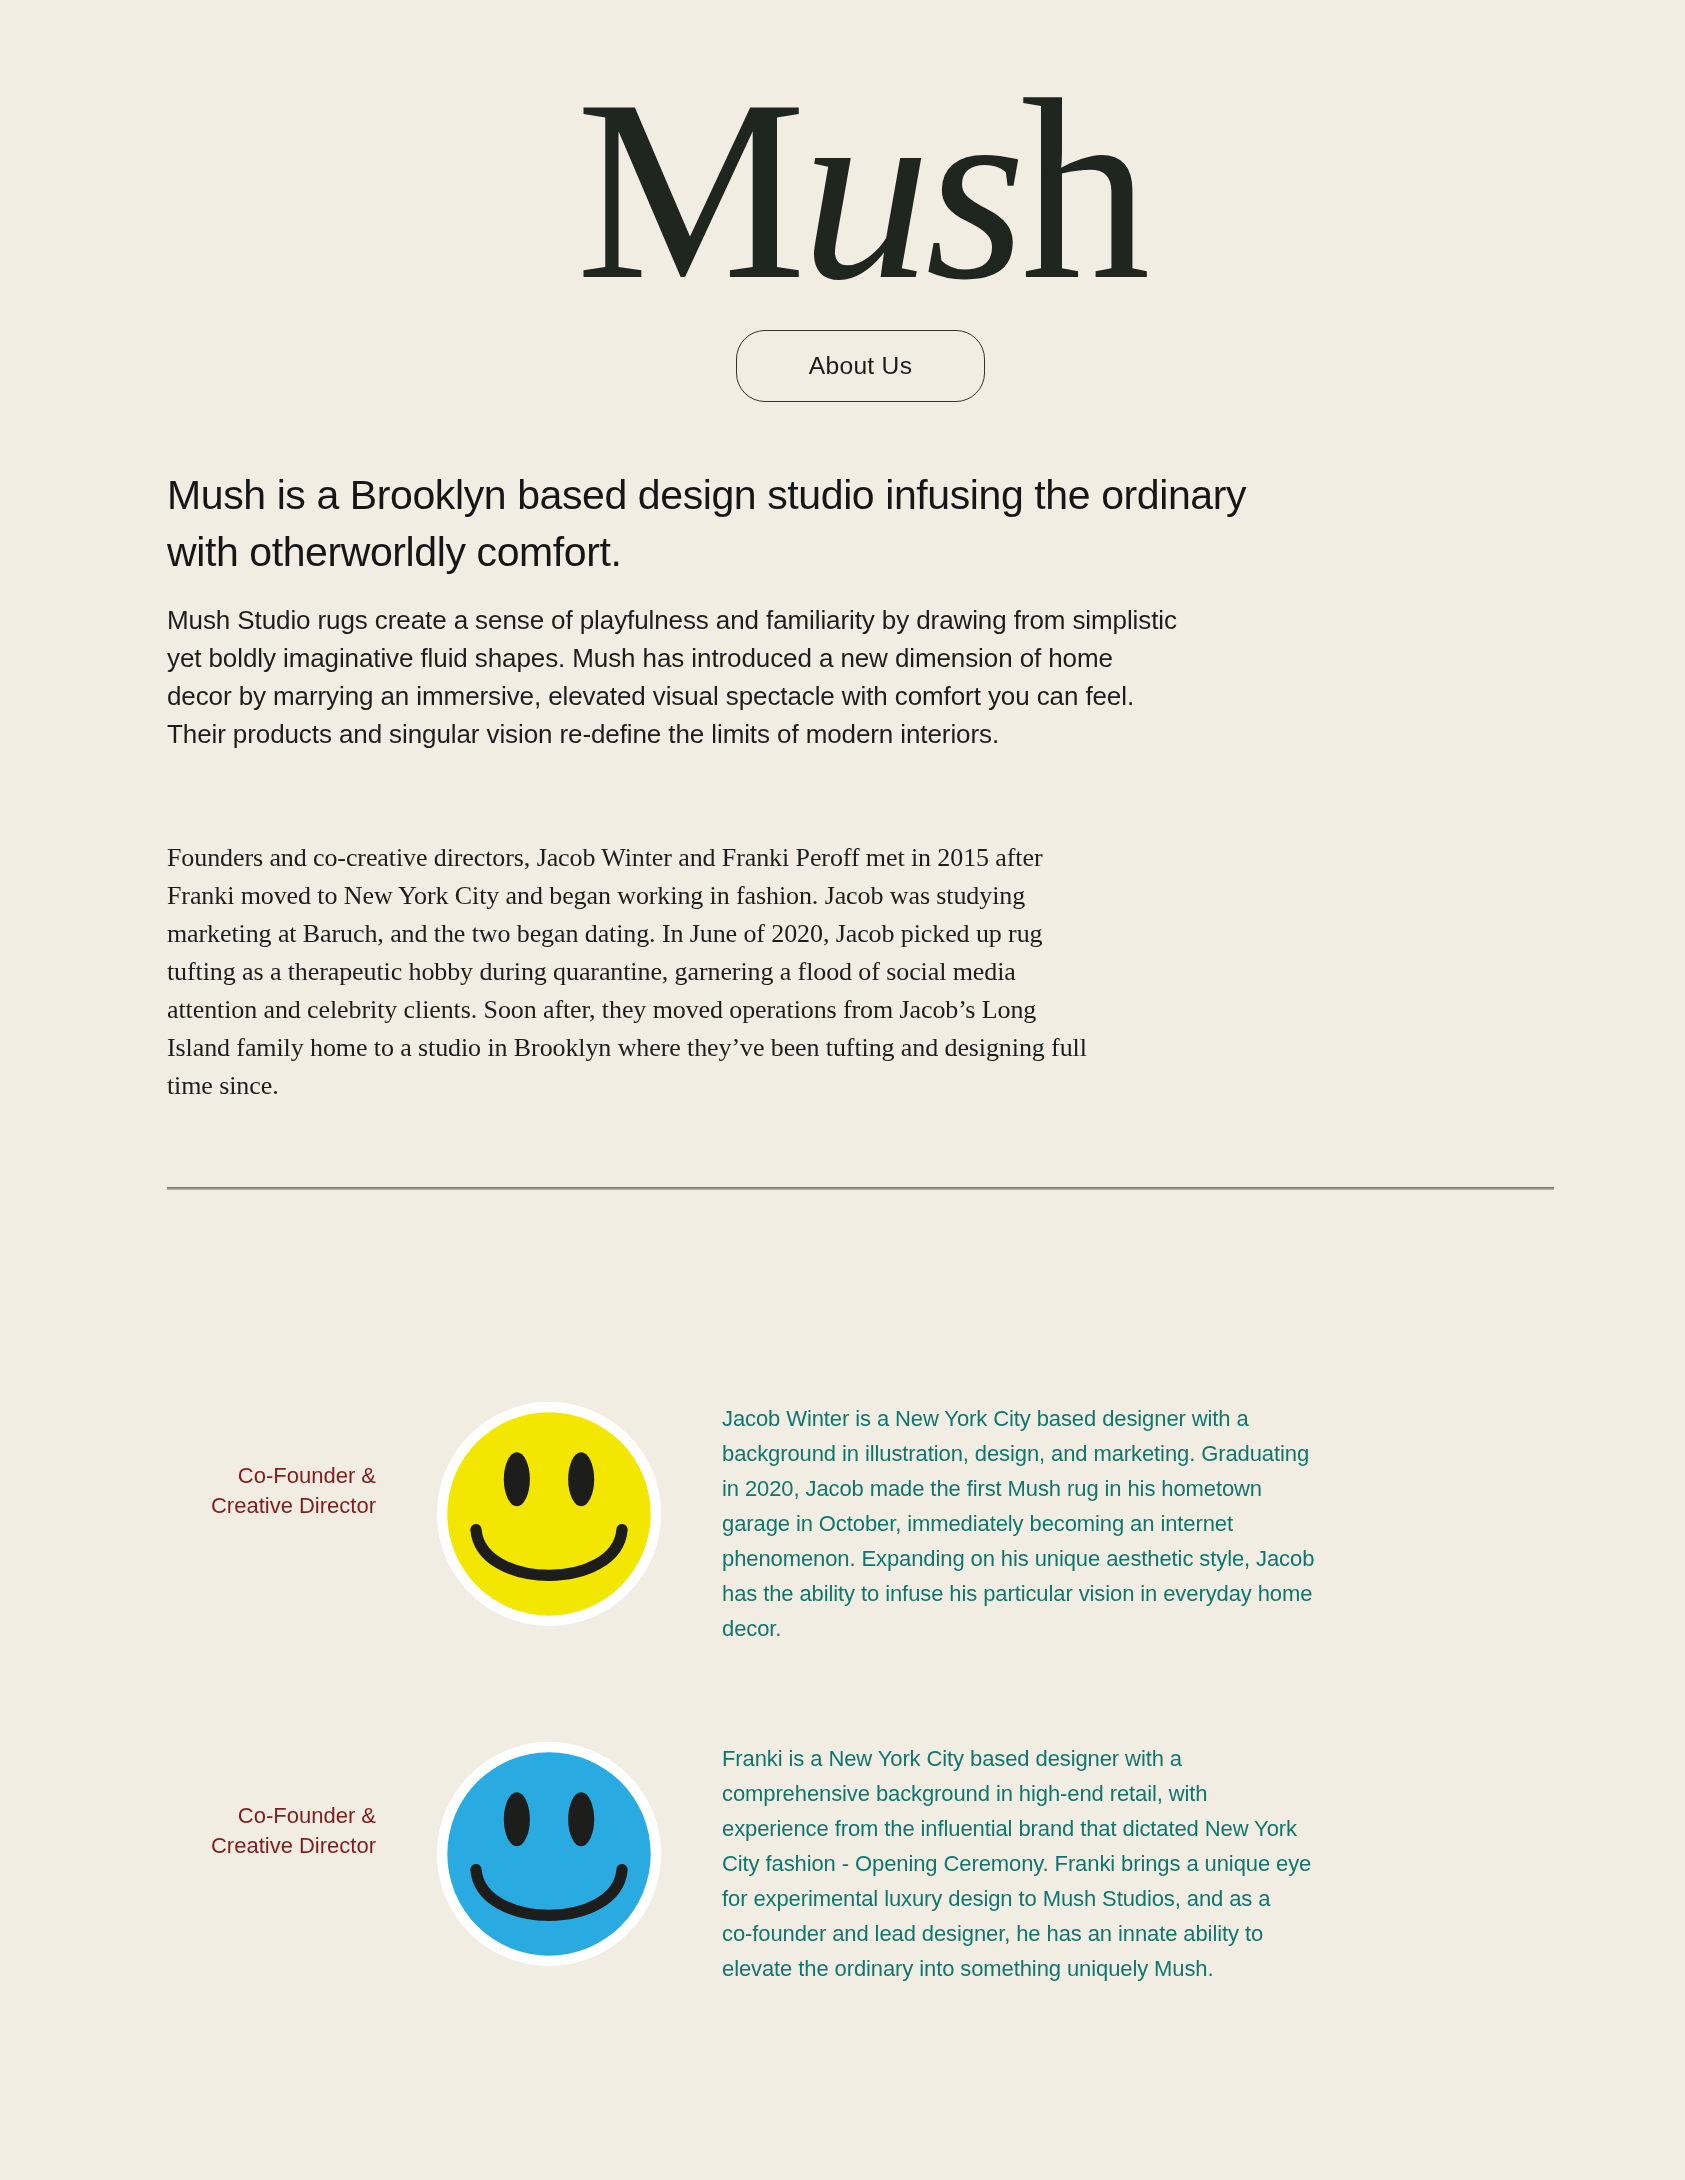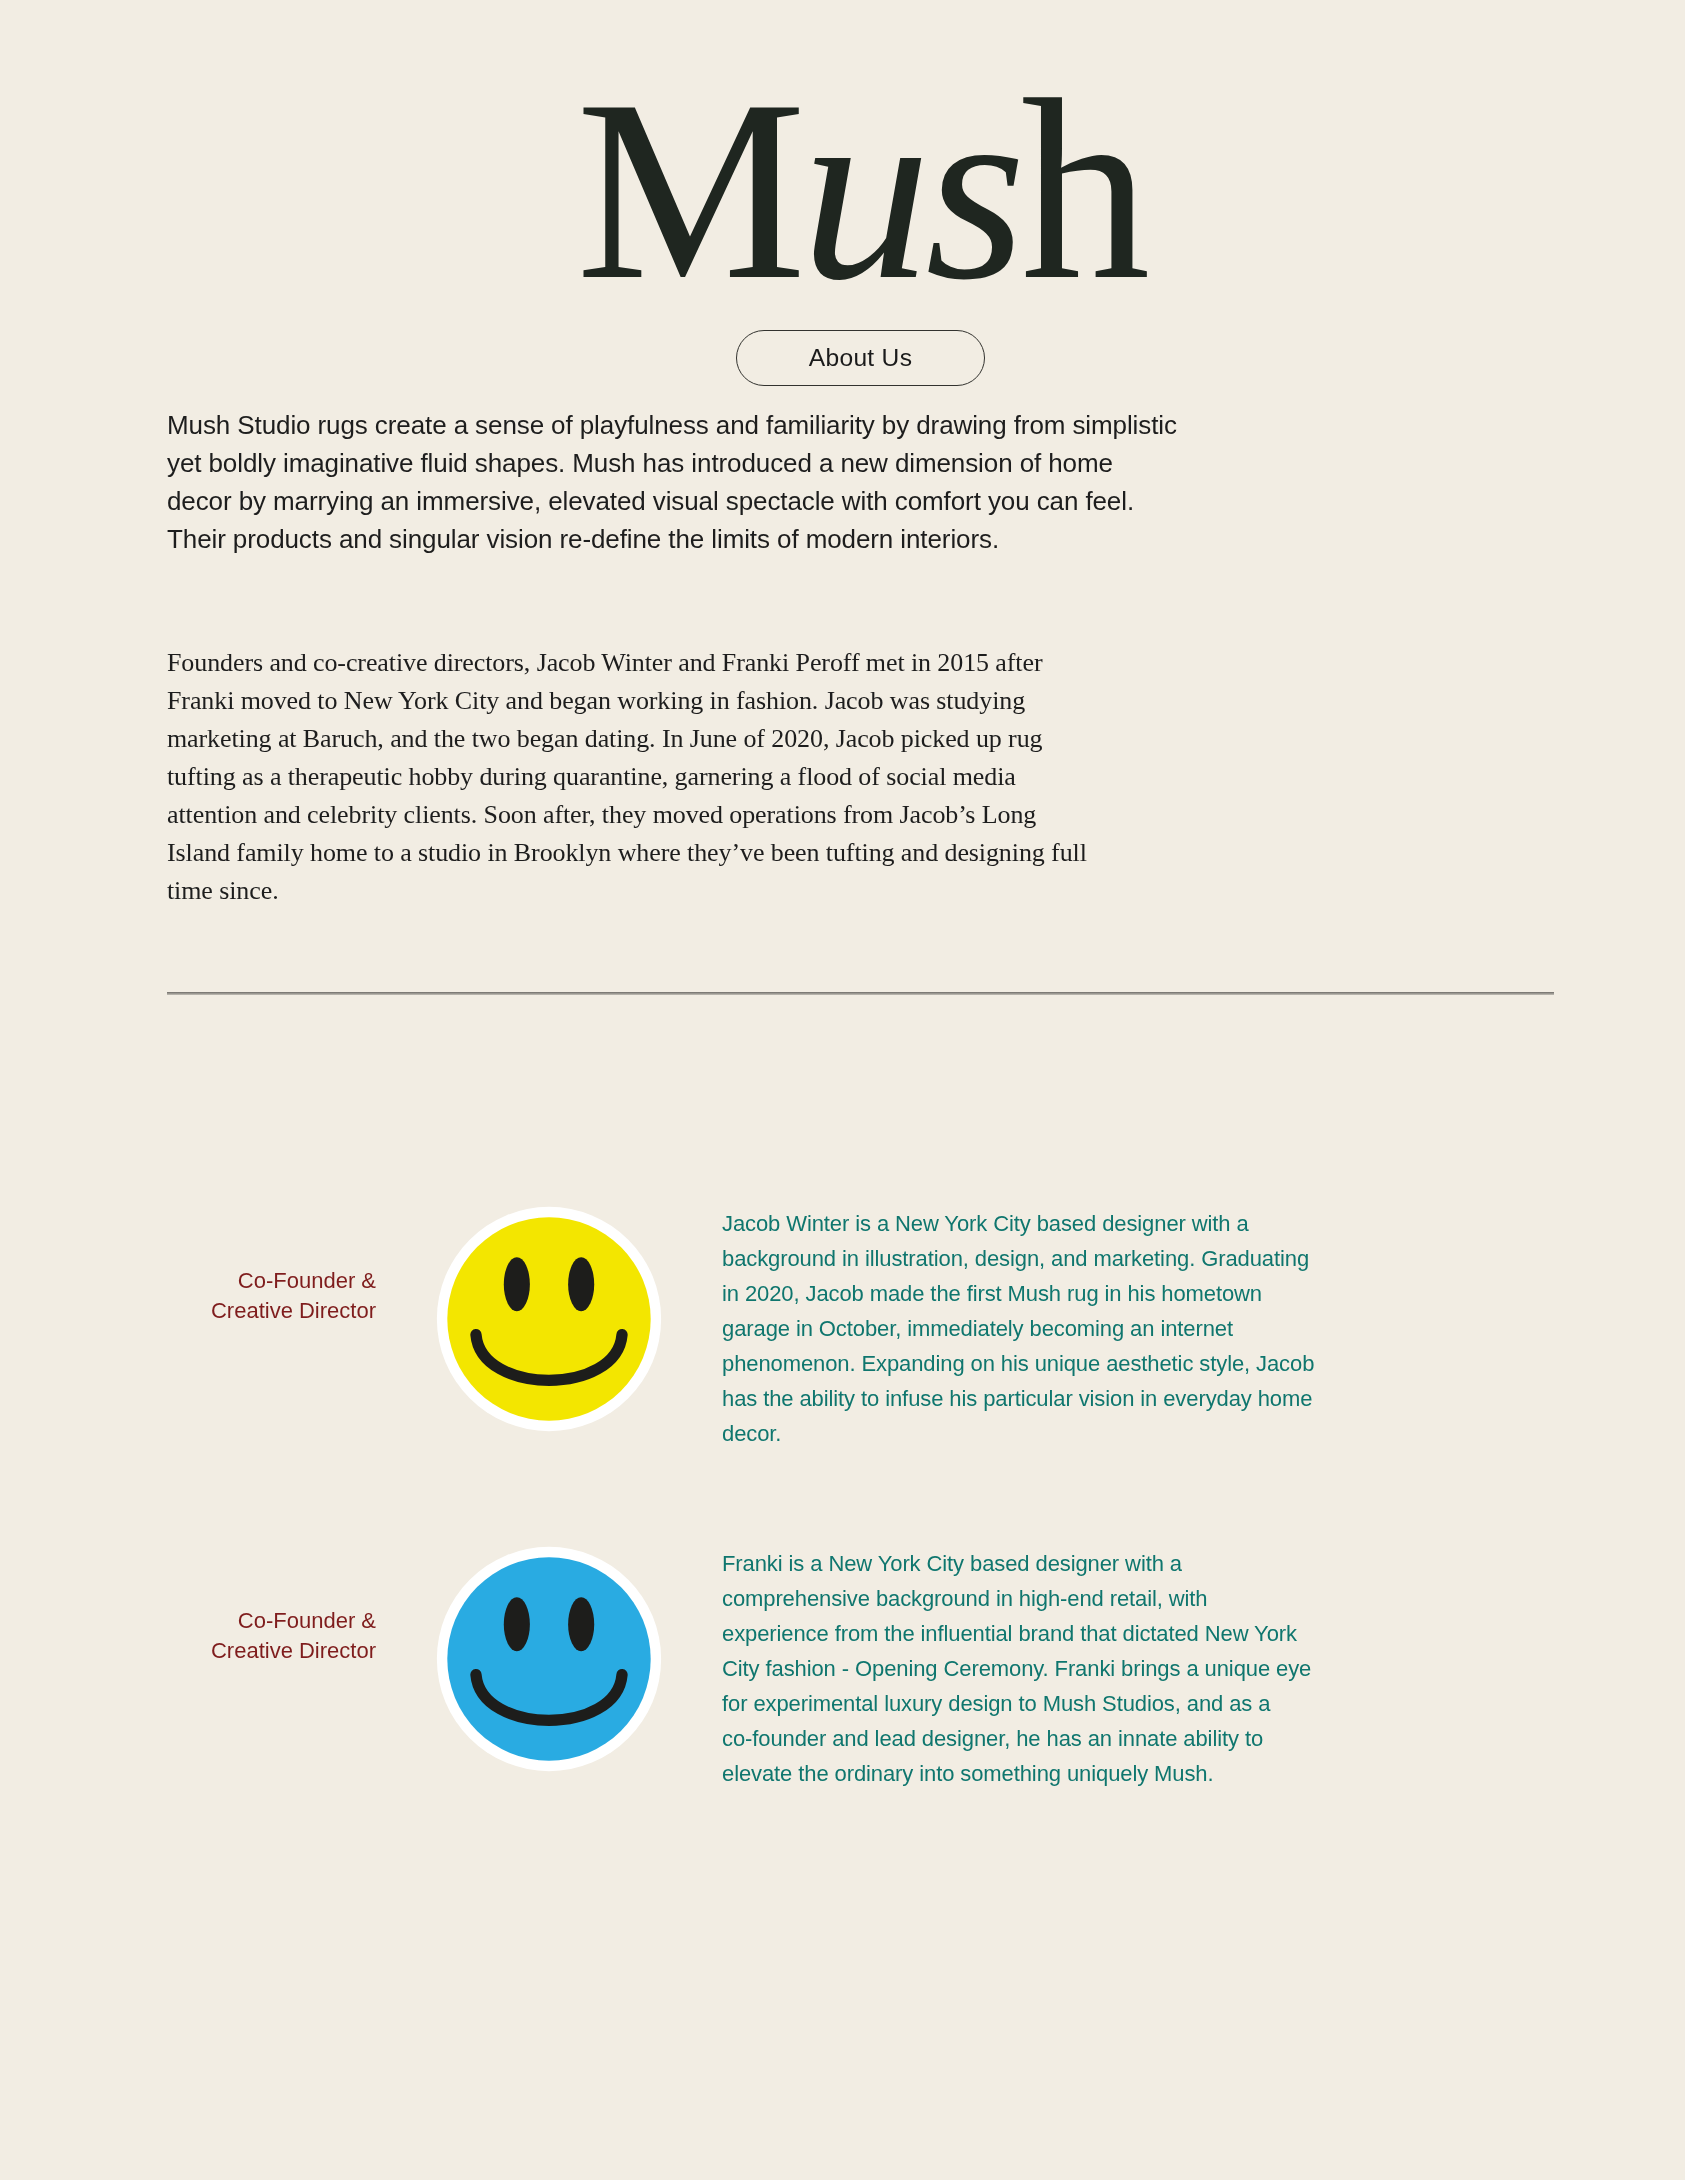--- a/index.html
+++ b/index.html
@@ -28,21 +28,21 @@
     letter-spacing:-5.3px;
     white-space:nowrap;
     cursor:pointer;
   }
   .logo .swash { font-style:italic; }
 
   
   .pill {
     margin:37px auto 0;
     width:249px;
-    height:56px;
+    height:72px;
     border:1.3px solid #33332f;
     border-radius:29px;
     background:transparent;
     display:flex;
     align-items:center;
     justify-content:center;
     font-size:24.6px;
     color:#1b1b1b;
     letter-spacing:0.3px;
     cursor:pointer;
@@ -110,20 +110,22 @@
   <div class="logo-wrap">
     <div class="logo" style="color: rgb(31, 38, 32);">
       <span>M</span><span class="swash">us</span><span>h</span>
     </div>
   </div>
 
   <div class="pill">
     <span>About Us</span>
   </div>
 
+  <h1 class="heading">Mush is a Brooklyn based design studio infusing the ordinary
+with otherworldly comfort.</h1>
   <p class="para para-1">Mush Studio rugs create a sense of playfulness and familiarity by drawing from simplistic
 yet boldly imaginative fluid shapes. Mush has introduced a new dimension of home
 decor by marrying an immersive, elevated visual spectacle with comfort you can feel.
 Their products and singular vision re-define the limits of modern interiors.</p>
   <p class="para para-2">Founders and co-creative directors, Jacob Winter and Franki Peroff met in 2015 after
 Franki moved to New York City and began working in fashion. Jacob was studying
 marketing at Baruch, and the two began dating. In June of 2020, Jacob picked up rug
 tufting as a therapeutic hobby during quarantine, garnering a flood of social media
 attention and celebrity clients. Soon after, they moved operations from Jacob’s Long
 Island family home to a studio in Brooklyn where they’ve been tufting and designing full

